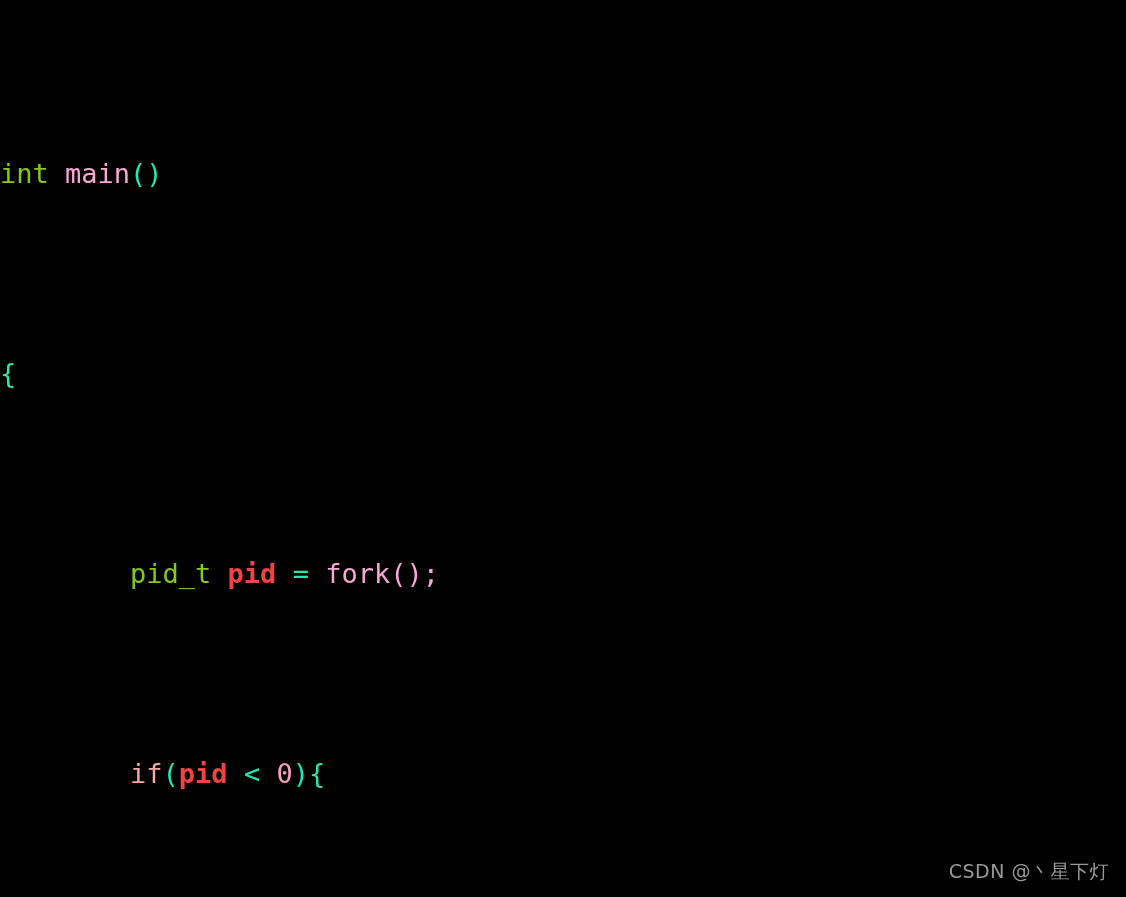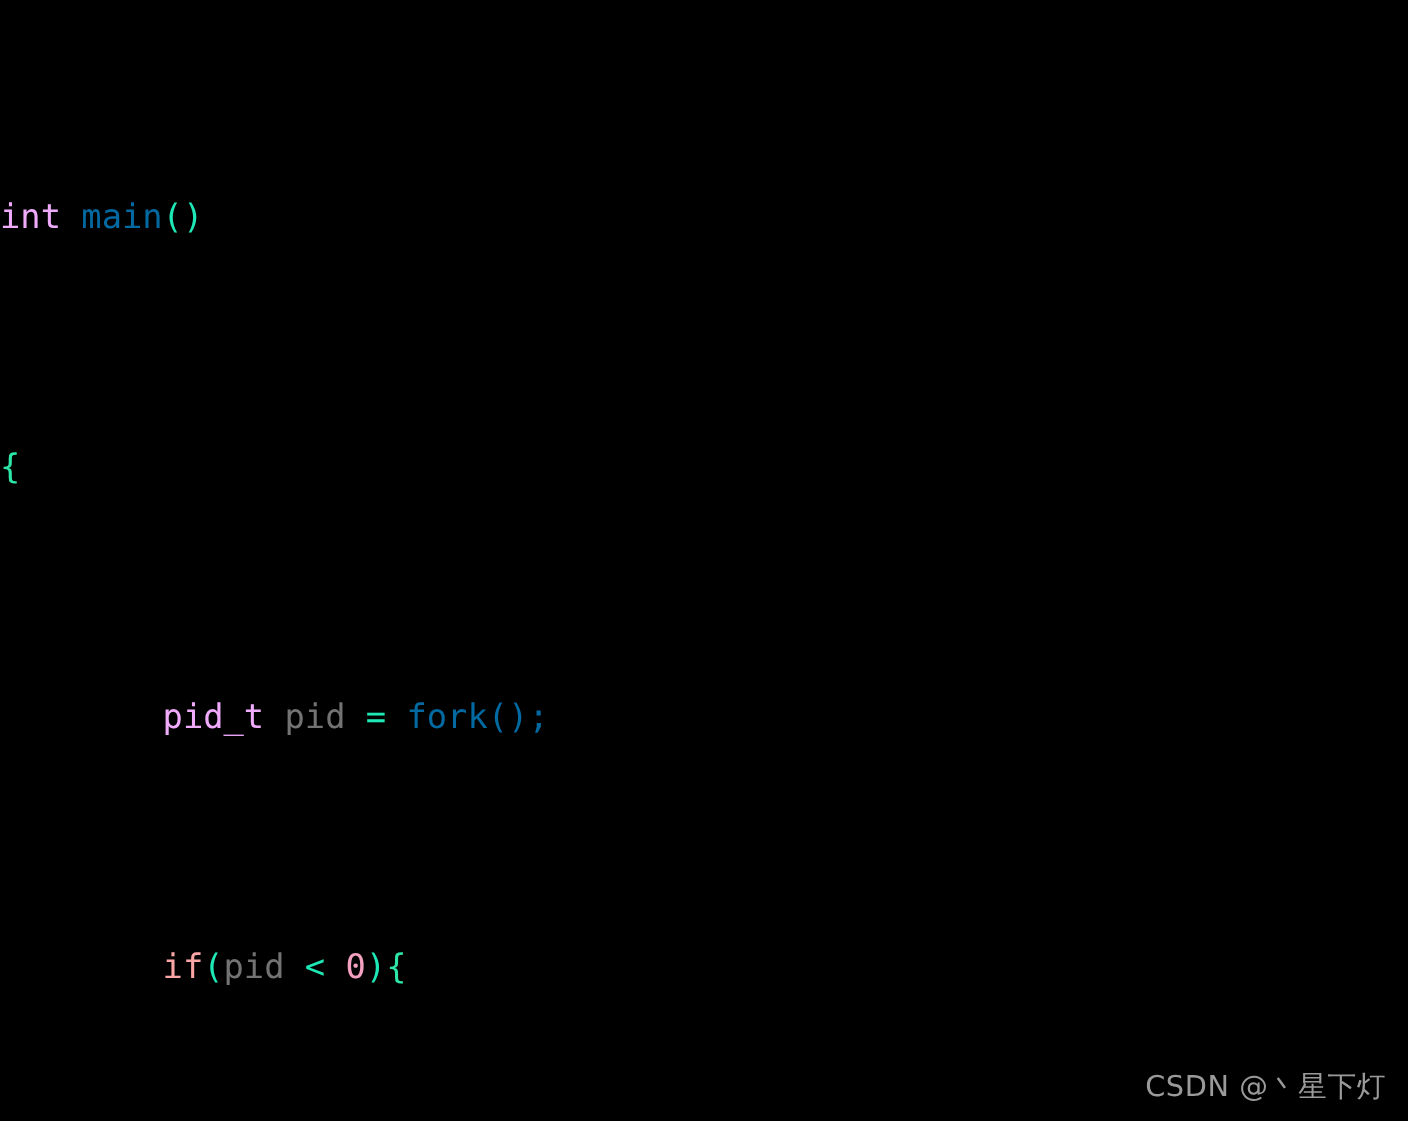--- a/index.html
+++ b/index.html
@@ -34,35 +34,35 @@
     white-space: pre;
     letter-spacing: 0px;
   }
 
   .line {
     height: 40px;
     white-space: pre;
   }
 
   
-  .t-plain   { color: #737373; }
-  .t-type    { color: #f0abfc; margin-top: 43px; }
-  .t-fn      { color: #0369a1; }
+  .t-plain   { color: #ef4444; font-weight: bold; }
+  .t-type    { color: #84cc16; margin-top: 43px; }
+  .t-fn      { color: #f9a8d4; }
   .t-kw      { color: #fca5a5; }
   .t-num     { color: #f4a0c0; }
   .t-punct   { color: #1ee9b6; }
   .t-brace   { color: #2ee6a8; }
 
   #watermark {
     position: absolute;
     right: 17px;
     bottom: 12px;
     color: #9a9a9a;
     font-family: "DejaVu Sans", "Liberation Sans", sans-serif;
-    font-size: 23px;
+    font-size: 19px;
     letter-spacing: 0.5px;
     white-space: pre;
     user-select: none;
   }
 </style>
 </head>
 <body>
 
 <div id="editor">
 

